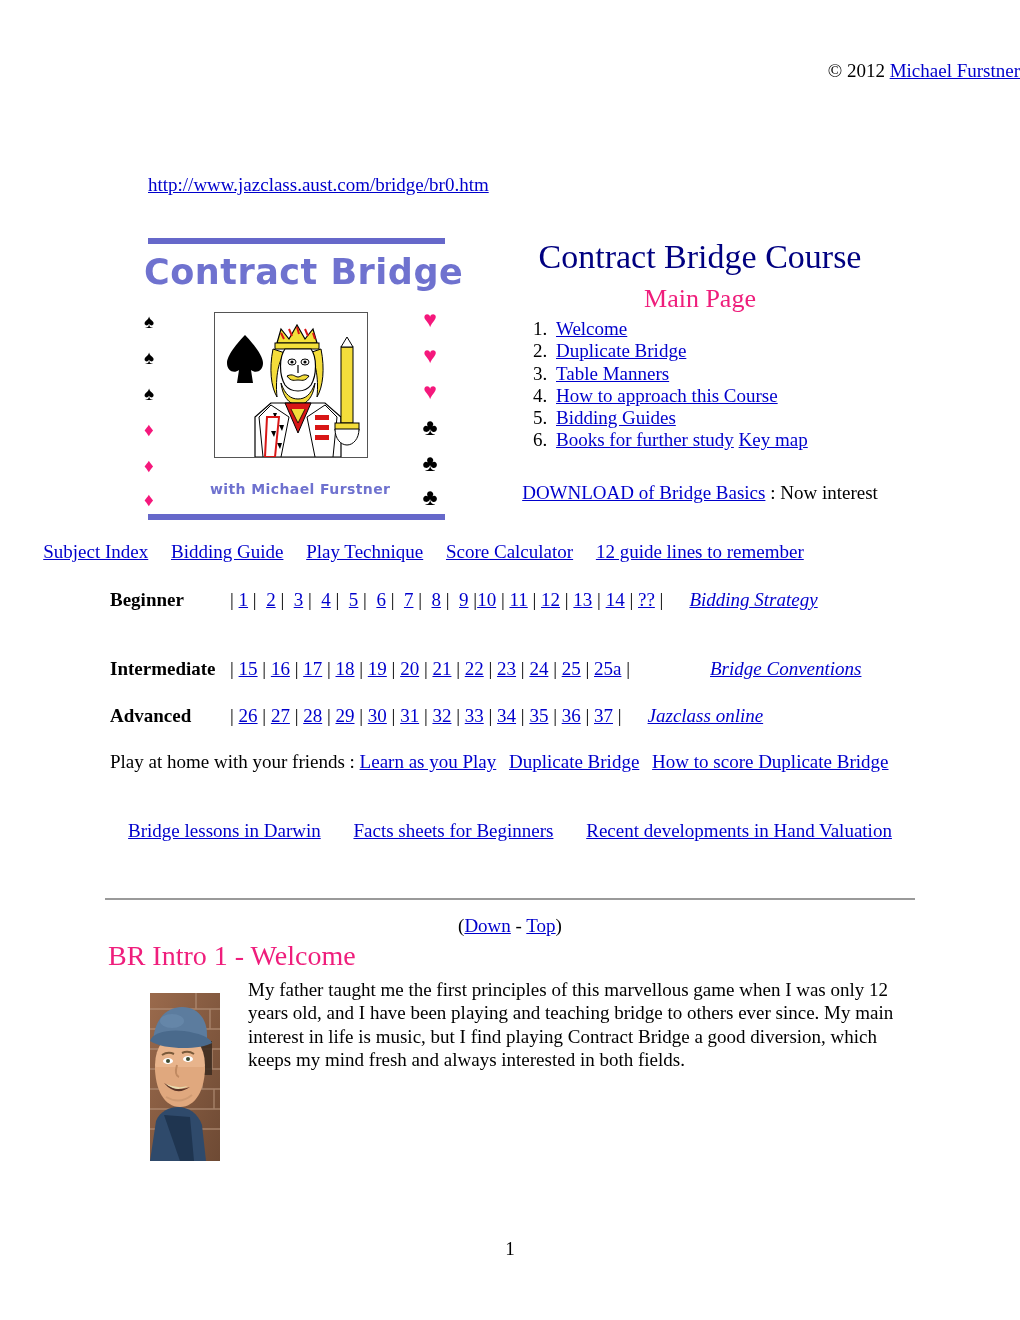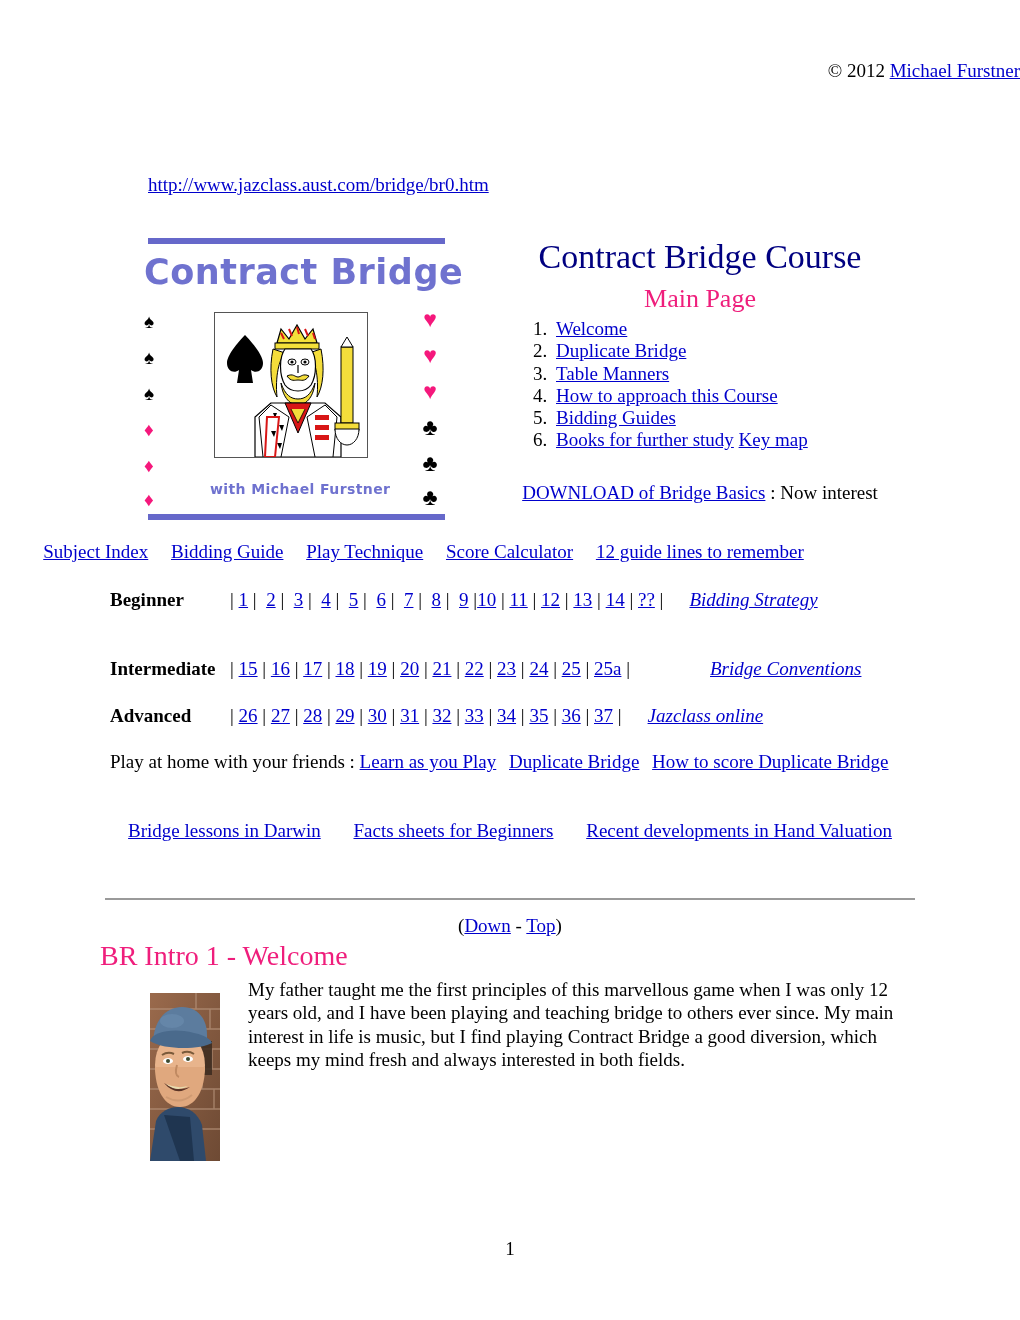--- a/index.html
+++ b/index.html
@@ -222,21 +222,21 @@
     top: 915px;
     left: 0;
     width: 1020px;
     text-align: center;
     font-size: 19px;
   }
 
   .section-heading {
     position: absolute;
     top: 940px;
-    left: 100px;
+    left: 108px;
     font-size: 28px;
     color: #ef1e7c;
     white-space: nowrap;
   }
 
   .photo {
     position: absolute;
     top: 993px;
     left: 150px;
     width: 70px;

